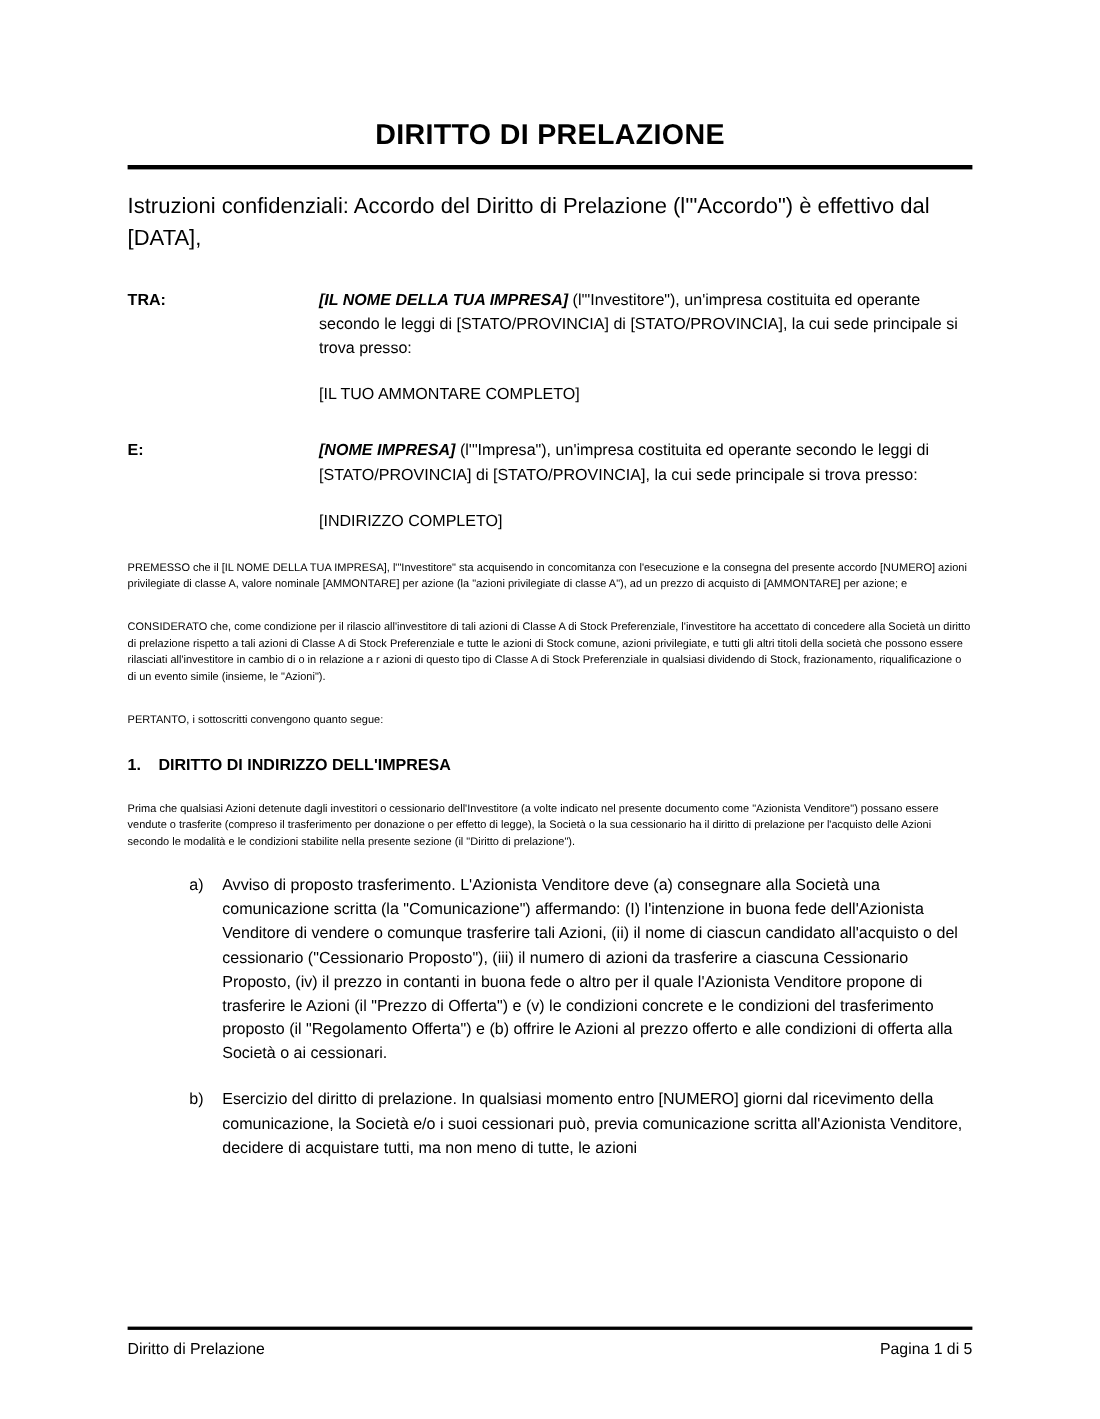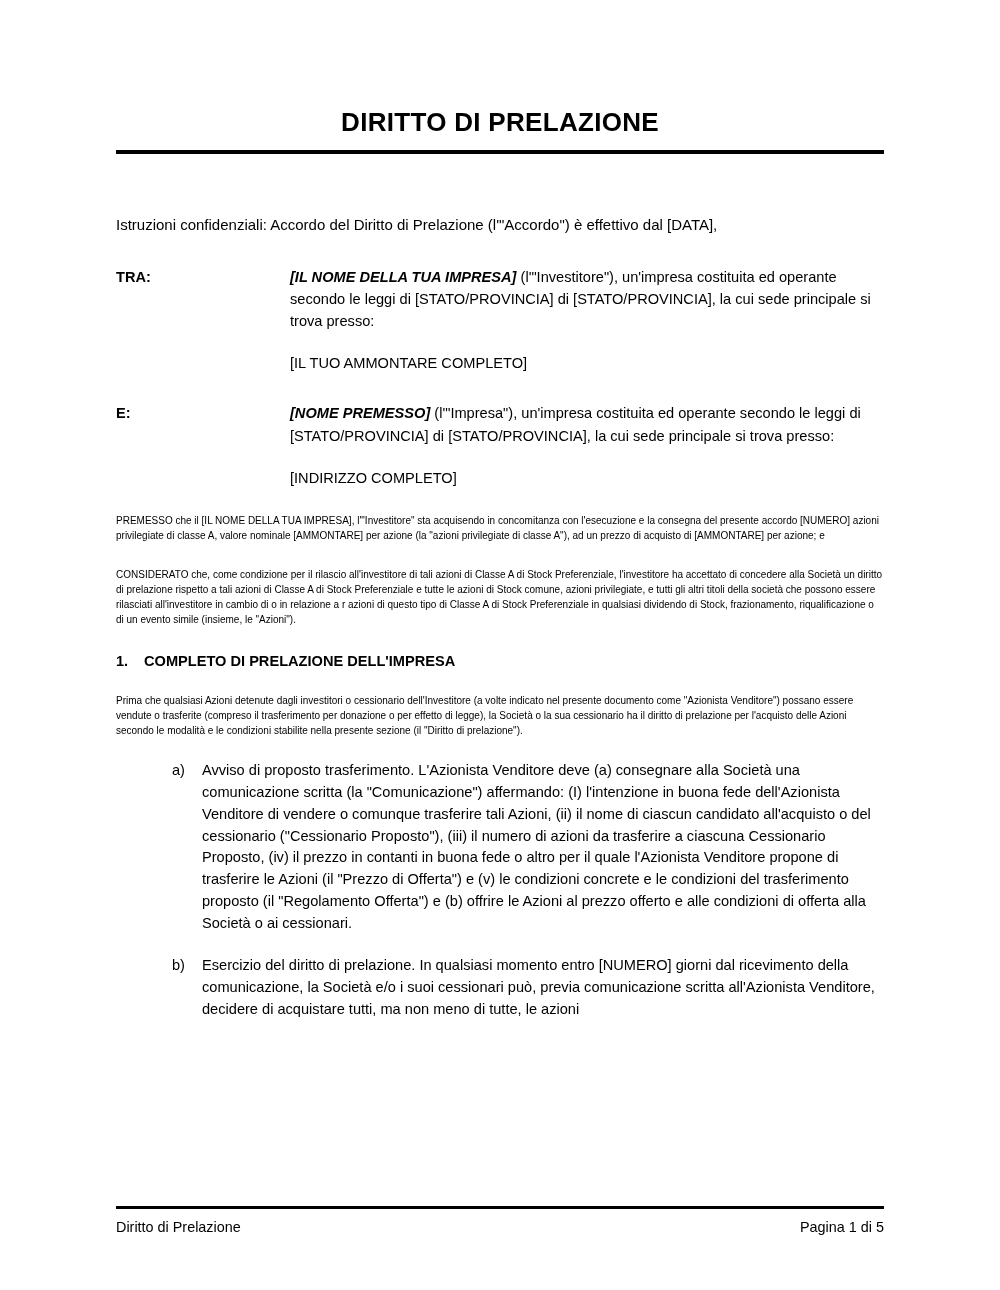--- a/index.html
+++ b/index.html
@@ -43,22 +43,22 @@
   }
 
   .title-rule {
     margin-top: 12px;
     height: 4px;
     background: #000000;
     width: 768px;
   }
 
   .intro-line {
-    margin-top: 60px;
-    font-size: 15px;
+    margin-top: 20px;
+    font-size: 20px;
     line-height: 1.45;
   }
 
   .party-block {
     margin-top: 30px;
     display: flex;
     align-items: flex-start;
   }
   .party-block.second {
     margin-top: 28px;
@@ -161,31 +161,32 @@
       <div class="party-label">TRA:</div>
       <div class="party-body">
         <div><b>[IL NOME DELLA TUA IMPRESA]</b><span> (l'"Investitore"), un'impresa costituita ed operante secondo le leggi di [STATO/PROVINCIA] di [STATO/PROVINCIA], la cui sede principale si trova presso:</span></div>
         <div class="addr">[IL TUO AMMONTARE COMPLETO]</div>
       </div>
     </div>
 
     <div class="party-block second">
       <div class="party-label">E:</div>
       <div class="party-body">
-        <div><b>[NOME PREMESSO]</b><span> (l'"Impresa"),  un'impresa costituita ed operante secondo le leggi di [STATO/PROVINCIA] di [STATO/PROVINCIA], la cui sede principale si trova presso:</span></div>
+        <div><b>[NOME IMPRESA]</b><span> (l'"Impresa"),  un'impresa costituita ed operante secondo le leggi di [STATO/PROVINCIA] di [STATO/PROVINCIA], la cui sede principale si trova presso:</span></div>
         <div class="addr">[INDIRIZZO COMPLETO]</div>
       </div>
     </div>
 
     <p class="para">PREMESSO che il [IL NOME DELLA TUA IMPRESA], l'"Investitore" sta acquisendo in concomitanza con l'esecuzione e la consegna del presente accordo [NUMERO] azioni privilegiate di classe A, valore nominale [AMMONTARE] per azione (la "azioni privilegiate di classe A"), ad un prezzo di acquisto di [AMMONTARE] per azione; e</p>
     <p class="para">CONSIDERATO che, come condizione per il rilascio all'investitore di tali azioni di Classe A di Stock Preferenziale, l'investitore ha accettato di concedere alla Società un diritto di prelazione rispetto a tali azioni di Classe A di Stock Preferenziale e tutte le azioni di Stock comune, azioni privilegiate, e tutti gli altri titoli della società che possono essere rilasciati all'investitore in cambio di o in relazione a r azioni di questo tipo di Classe A di Stock Preferenziale in qualsiasi dividendo di Stock, frazionamento, riqualificazione o di un evento simile (insieme, le "Azioni").</p>
+    <p class="para">PERTANTO, i sottoscritti convengono quanto segue:</p>
 
     <div class="section-heading">
       <span class="num">1.</span>
-      <span>COMPLETO DI PRELAZIONE DELL'IMPRESA</span>
+      <span>DIRITTO DI INDIRIZZO DELL'IMPRESA</span>
     </div>
 
     <p class="para">Prima che qualsiasi Azioni detenute dagli investitori o cessionario dell'Investitore (a volte indicato nel presente documento come "Azionista Venditore") possano essere vendute o trasferite (compreso il trasferimento per donazione o per effetto di legge), la Società o la sua cessionario ha il diritto di prelazione per l'acquisto delle Azioni secondo le modalità e le condizioni stabilite nella presente sezione (il "Diritto di prelazione").</p>
 
     <div class="list">
       <div class="list-item">
         <span class="marker">a)</span>
         <span class="body">Avviso di proposto trasferimento. L'Azionista Venditore deve (a) consegnare alla Società una comunicazione scritta (la "Comunicazione") affermando: (I) l'intenzione in buona fede dell'Azionista Venditore di vendere o comunque trasferire tali Azioni, (ii) il nome di ciascun candidato all'acquisto o del cessionario ("Cessionario Proposto"), (iii) il numero di azioni da trasferire a ciascuna Cessionario Proposto, (iv) il prezzo in contanti in buona fede o altro per il quale l'Azionista Venditore  propone di trasferire le Azioni (il "Prezzo di Offerta") e (v) le condizioni concrete e le condizioni del trasferimento proposto (il "Regolamento Offerta") e (b) offrire le Azioni al prezzo offerto e alle condizioni di offerta alla Società o ai cessionari.</span>
       </div>
       <div class="list-item">

